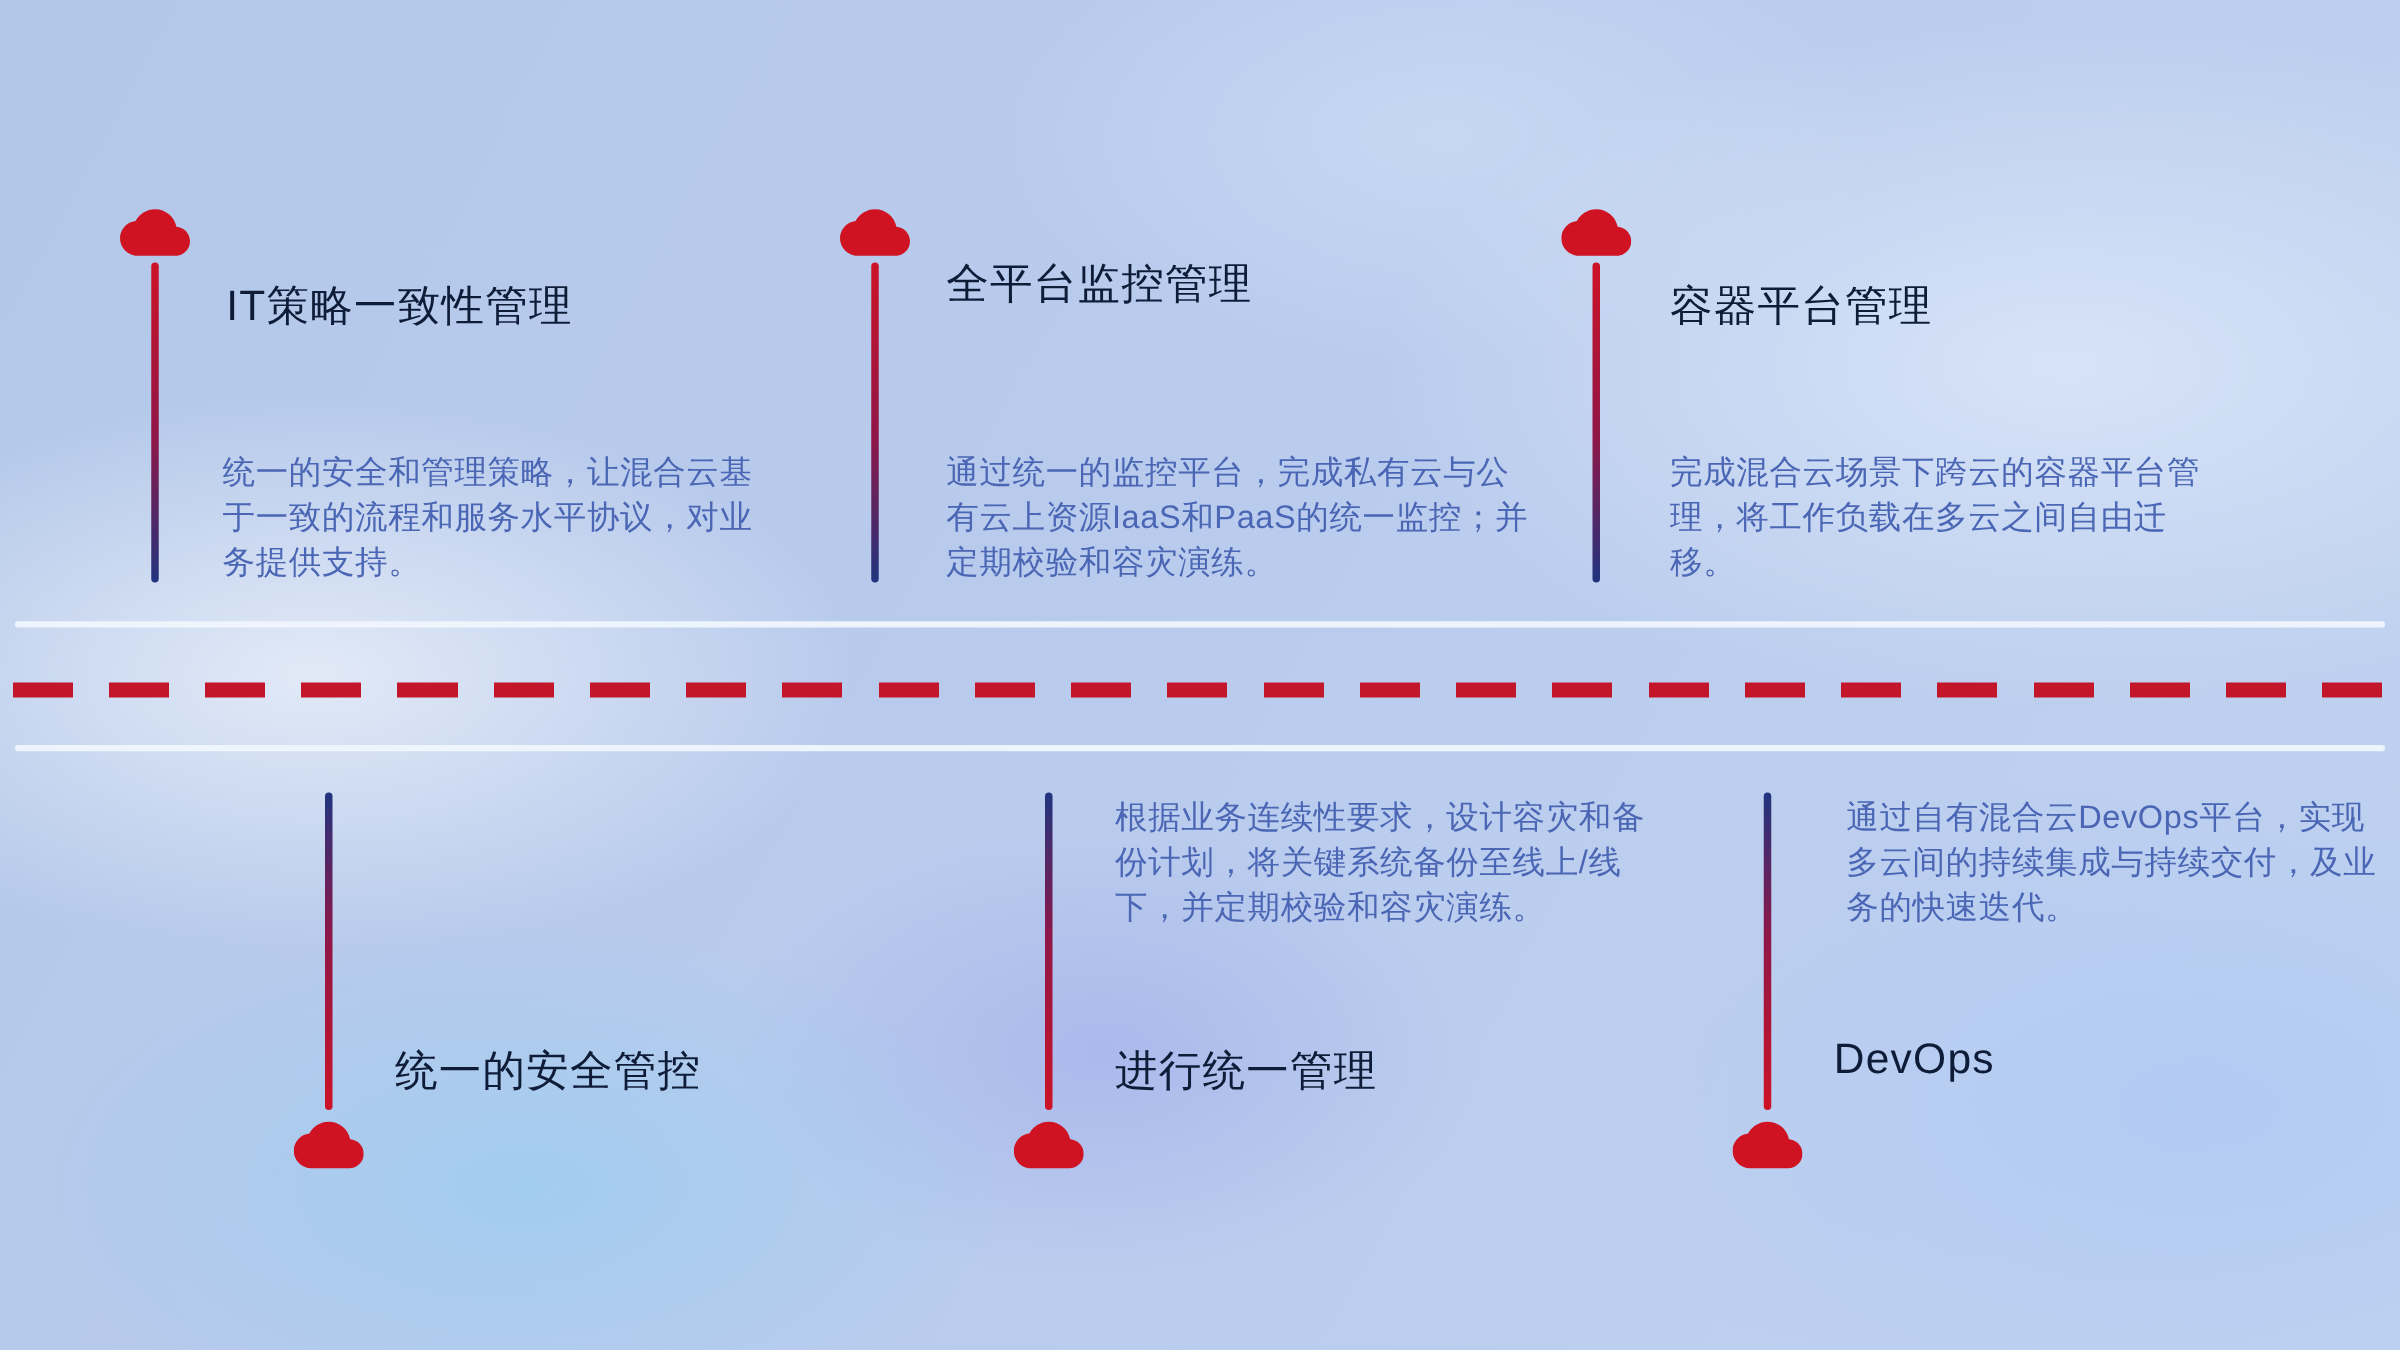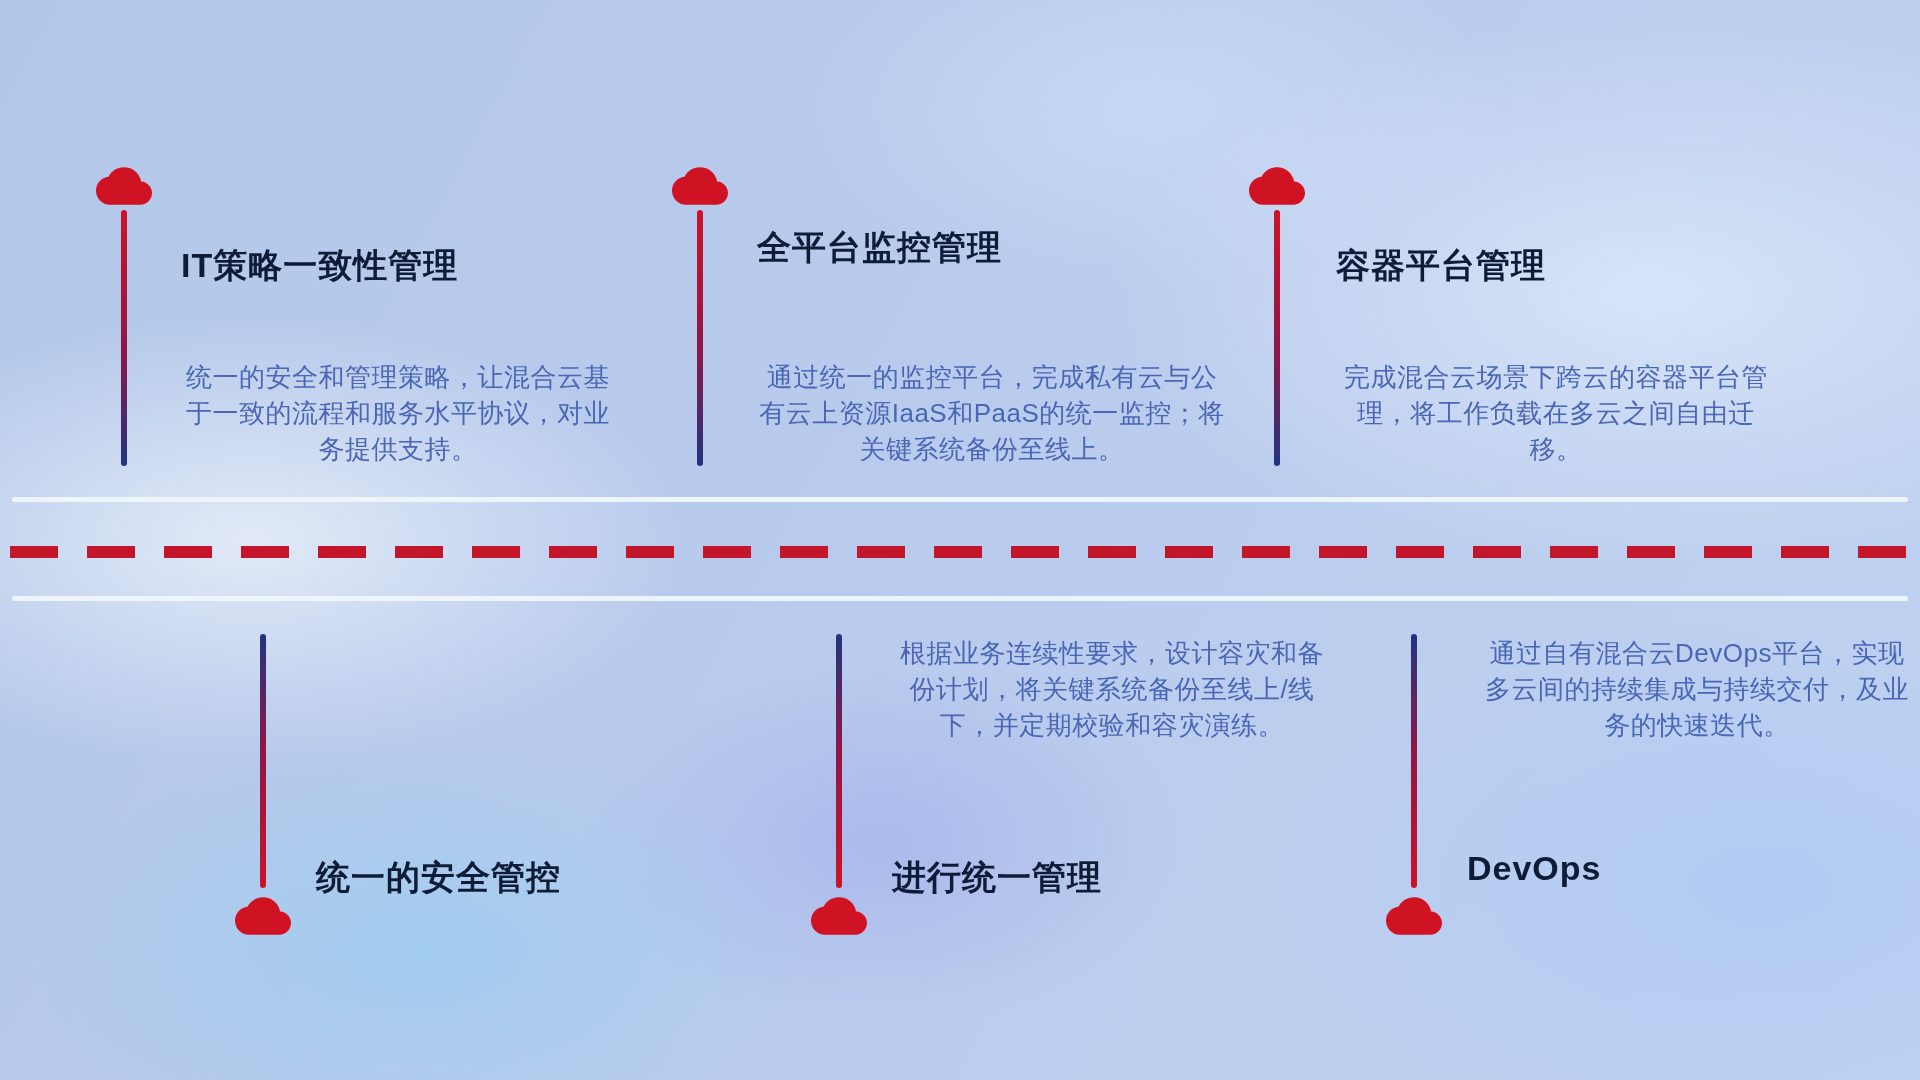--- a/index.html
+++ b/index.html
@@ -29,33 +29,31 @@
     position: absolute;
     width: 6px;
     border-radius: 3px;
   }
   .vline-down { background: linear-gradient(180deg, #cd1326 0%, #8e1748 55%, #20347f 100%); }
   .vline-up   { background: linear-gradient(0deg,   #cd1326 0%, #8e1748 55%, #20347f 100%); }
 
   .feature-title {
     position: absolute;
     font-size: 34px;
-    font-weight: 700;
+    font-weight: 400;
     color: #0e1c38;
     letter-spacing: 1px;
     white-space: nowrap;
-    margin-top: 21px;
   }
   .feature-desc {
     position: absolute;
     font-size: 26px;
     line-height: 1.38;
     color: #4a66b4;
     letter-spacing: 0.5px;
-    text-align: center;
   }
 
   .hline-solid {
     position: absolute;
     left: 12px;
     right: 12px;
     height: 5px;
     border-radius: 3px;
     background: rgba(240, 246, 253, 0.95);
   }
@@ -108,21 +106,21 @@
   </svg>
   <div class="vline vline-down c1-line"></div>
   <div class="feature-title c1-title">IT策略一致性管理</div>
   <div class="feature-desc c1-desc">统一的安全和管理策略，让混合云基于一致的流程和服务水平协议，对业务提供支持。</div>
 
   <svg class="cloud-svg c2-cloud" viewBox="0 0 24 24" aria-hidden="true">
     <path fill="#cf1322" d="M19.35 10.04C18.67 6.59 15.64 4 12 4C9.11 4 6.6 5.64 5.35 8.04C2.34 8.36 0 10.91 0 14c0 3.31 2.69 6 6 6h13c2.76 0 5-2.24 5-5c0-2.64-2.05-4.78-4.65-4.96z"></path>
   </svg>
   <div class="vline vline-down c2-line"></div>
   <div class="feature-title c2-title">全平台监控管理</div>
-  <div class="feature-desc c2-desc">通过统一的监控平台，完成私有云与公有云上资源IaaS和PaaS的统一监控；将关键系统备份至线上。</div>
+  <div class="feature-desc c2-desc">通过统一的监控平台，完成私有云与公有云上资源IaaS和PaaS的统一监控；并定期校验和容灾演练。</div>
 
   <svg class="cloud-svg c3-cloud" viewBox="0 0 24 24" aria-hidden="true">
     <path fill="#cf1322" d="M19.35 10.04C18.67 6.59 15.64 4 12 4C9.11 4 6.6 5.64 5.35 8.04C2.34 8.36 0 10.91 0 14c0 3.31 2.69 6 6 6h13c2.76 0 5-2.24 5-5c0-2.64-2.05-4.78-4.65-4.96z"></path>
   </svg>
   <div class="vline vline-down c3-line"></div>
   <div class="feature-title c3-title">容器平台管理</div>
   <div class="feature-desc c3-desc">完成混合云场景下跨云的容器平台管理，将工作负载在多云之间自由迁移。</div>
 
   <div class="hline-solid mid-solid-top"></div>
   <div class="hline-dashed mid-dashed"></div>

